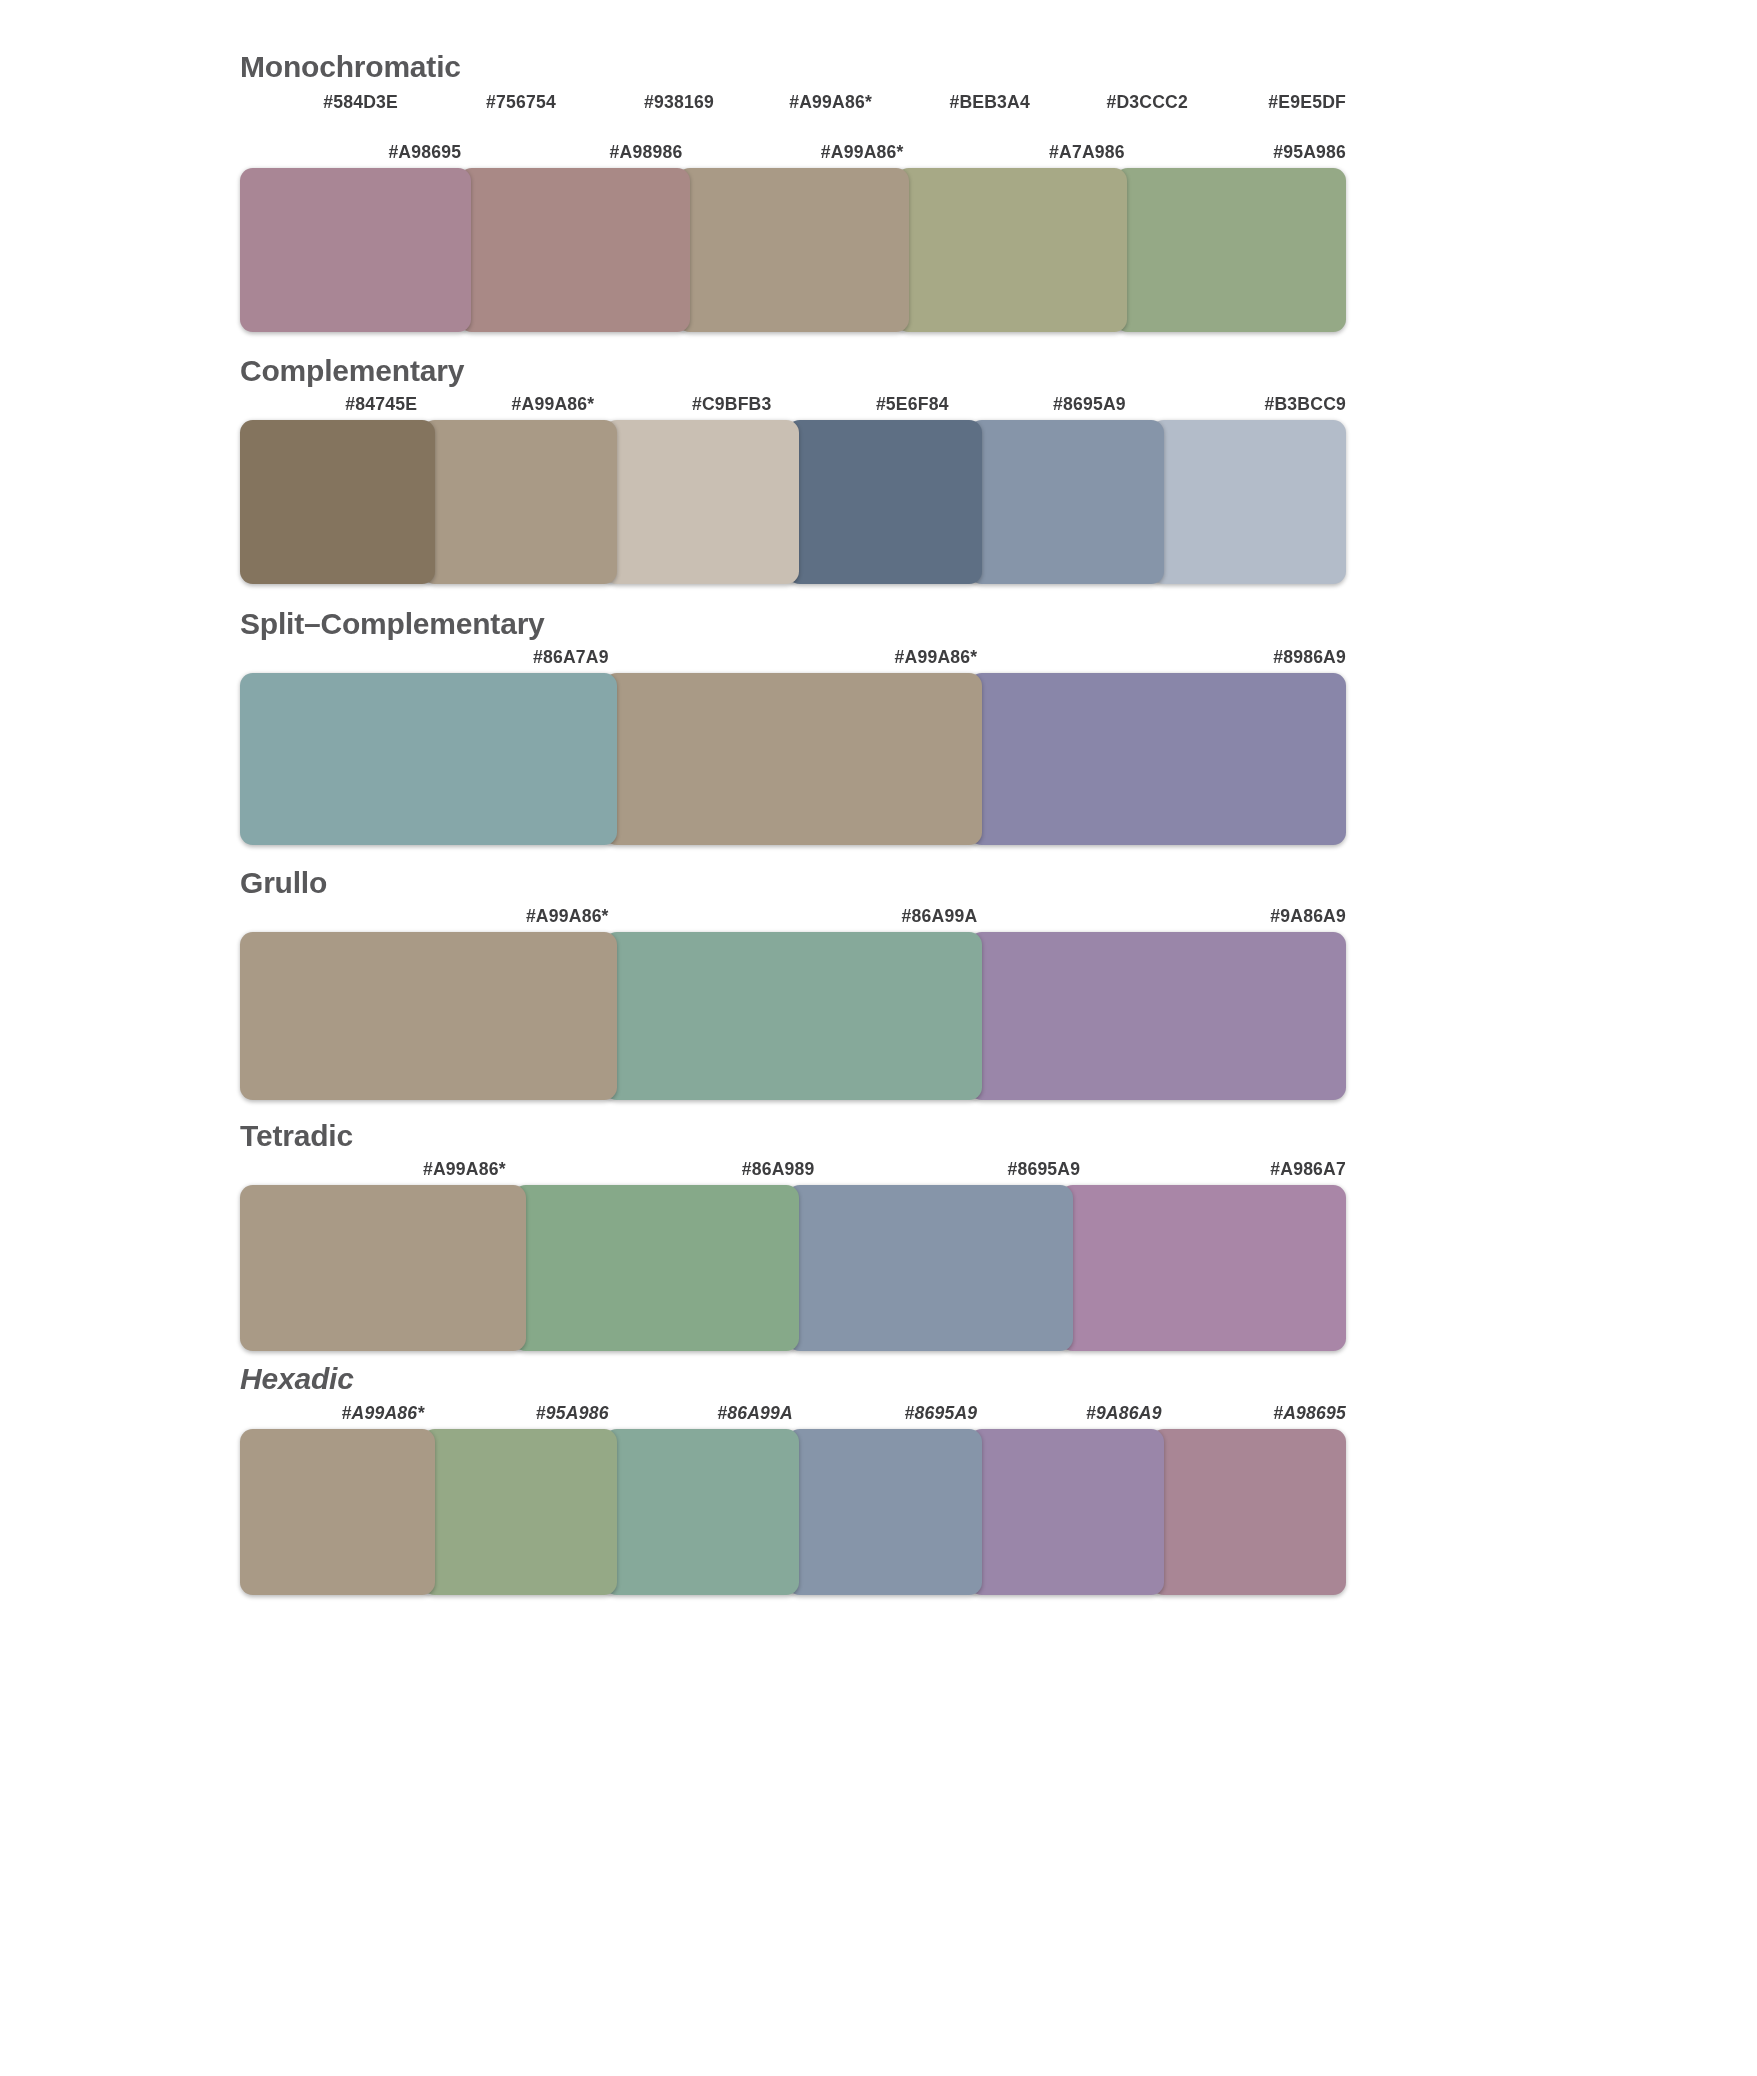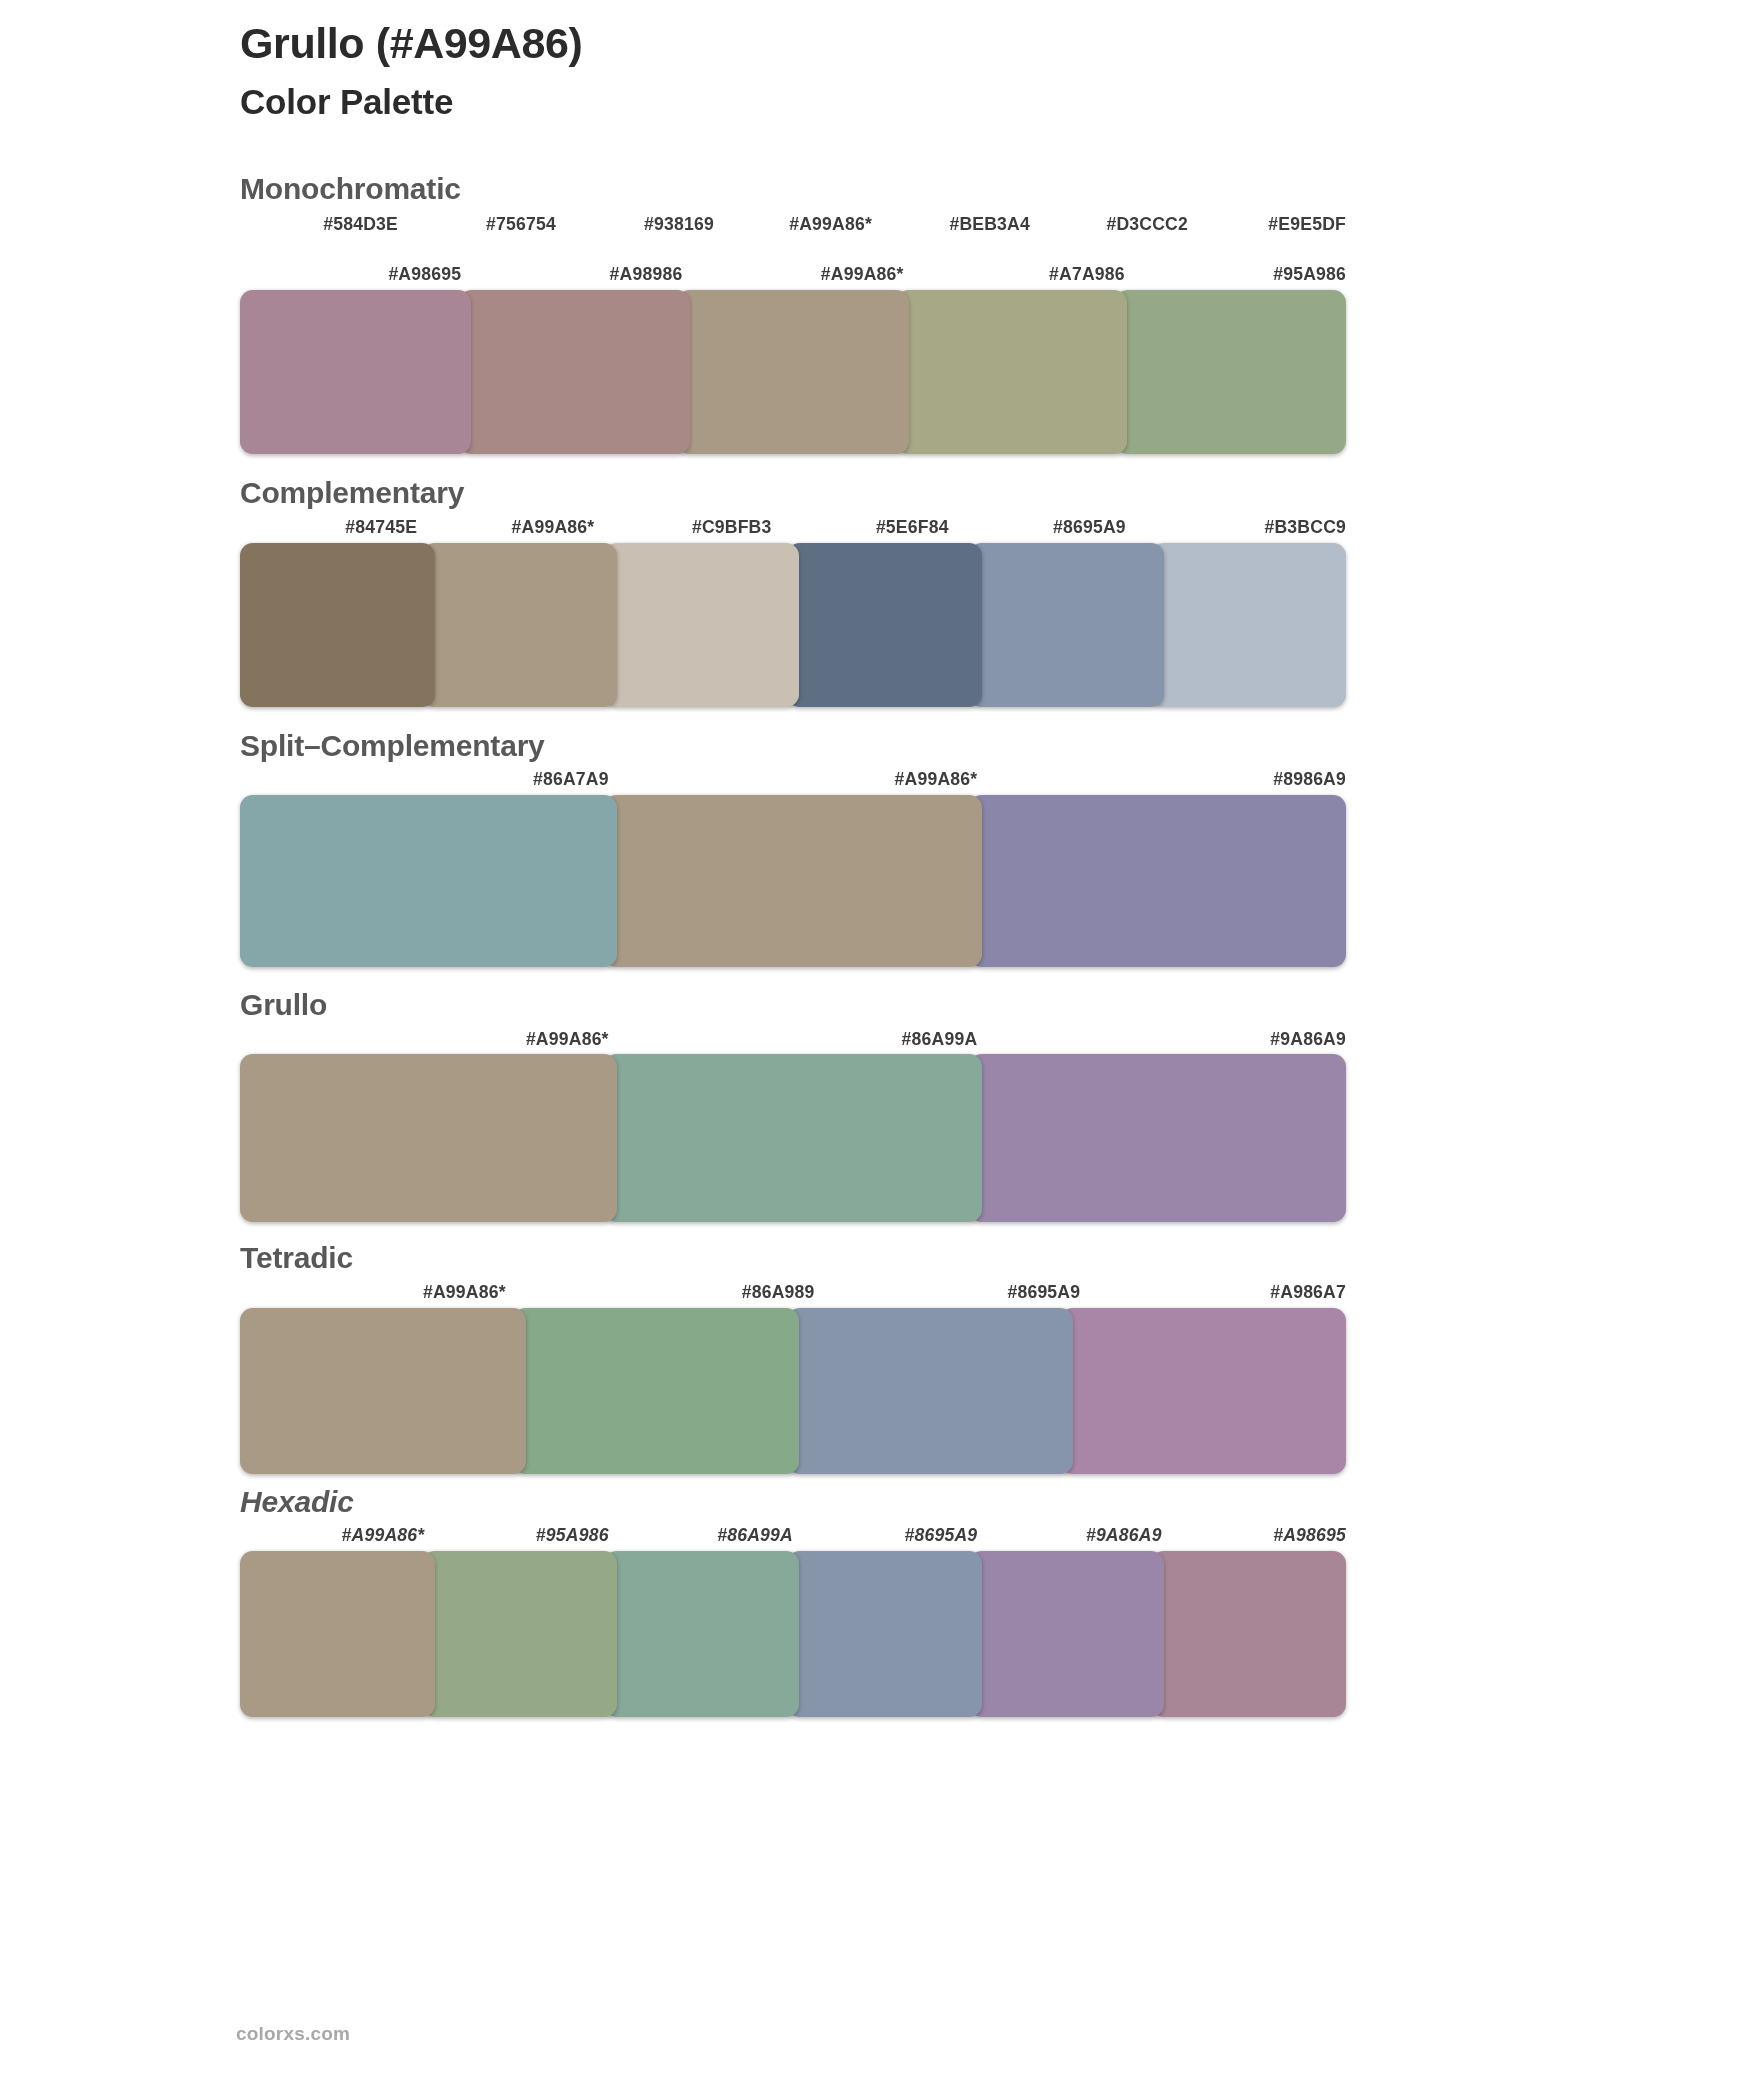--- a/index.html
+++ b/index.html
@@ -114,24 +114,20 @@
     font-weight: bold;
     color: #a8a8a8;
     letter-spacing: 0.2px;
   }
 </style>
 </head>
 <body>
 
 <div class="page">
 
-  <div class="header">
-    <h1 class="title">Grullo (#A99A86)</h1>
-    <h2 class="subtitle">Color Palette</h2>
-  </div>
 
   <div class="sections" id="sections-root">
       <div class="section sec-monochromatic">
         <div class="section-title">Monochromatic</div>
         <div class="swatch-labels">
           <div class="swatch-label" style="flex: 1 1 0px;">#584D3E</div>
           <div class="swatch-label" style="flex: 1 1 0px;">#756754</div>
           <div class="swatch-label" style="flex: 1 1 0px;">#938169</div>
           <div class="swatch-label" style="flex: 1 1 0px;">#A99A86*</div>
           <div class="swatch-label" style="flex: 1 1 0px;">#BEB3A4</div>

